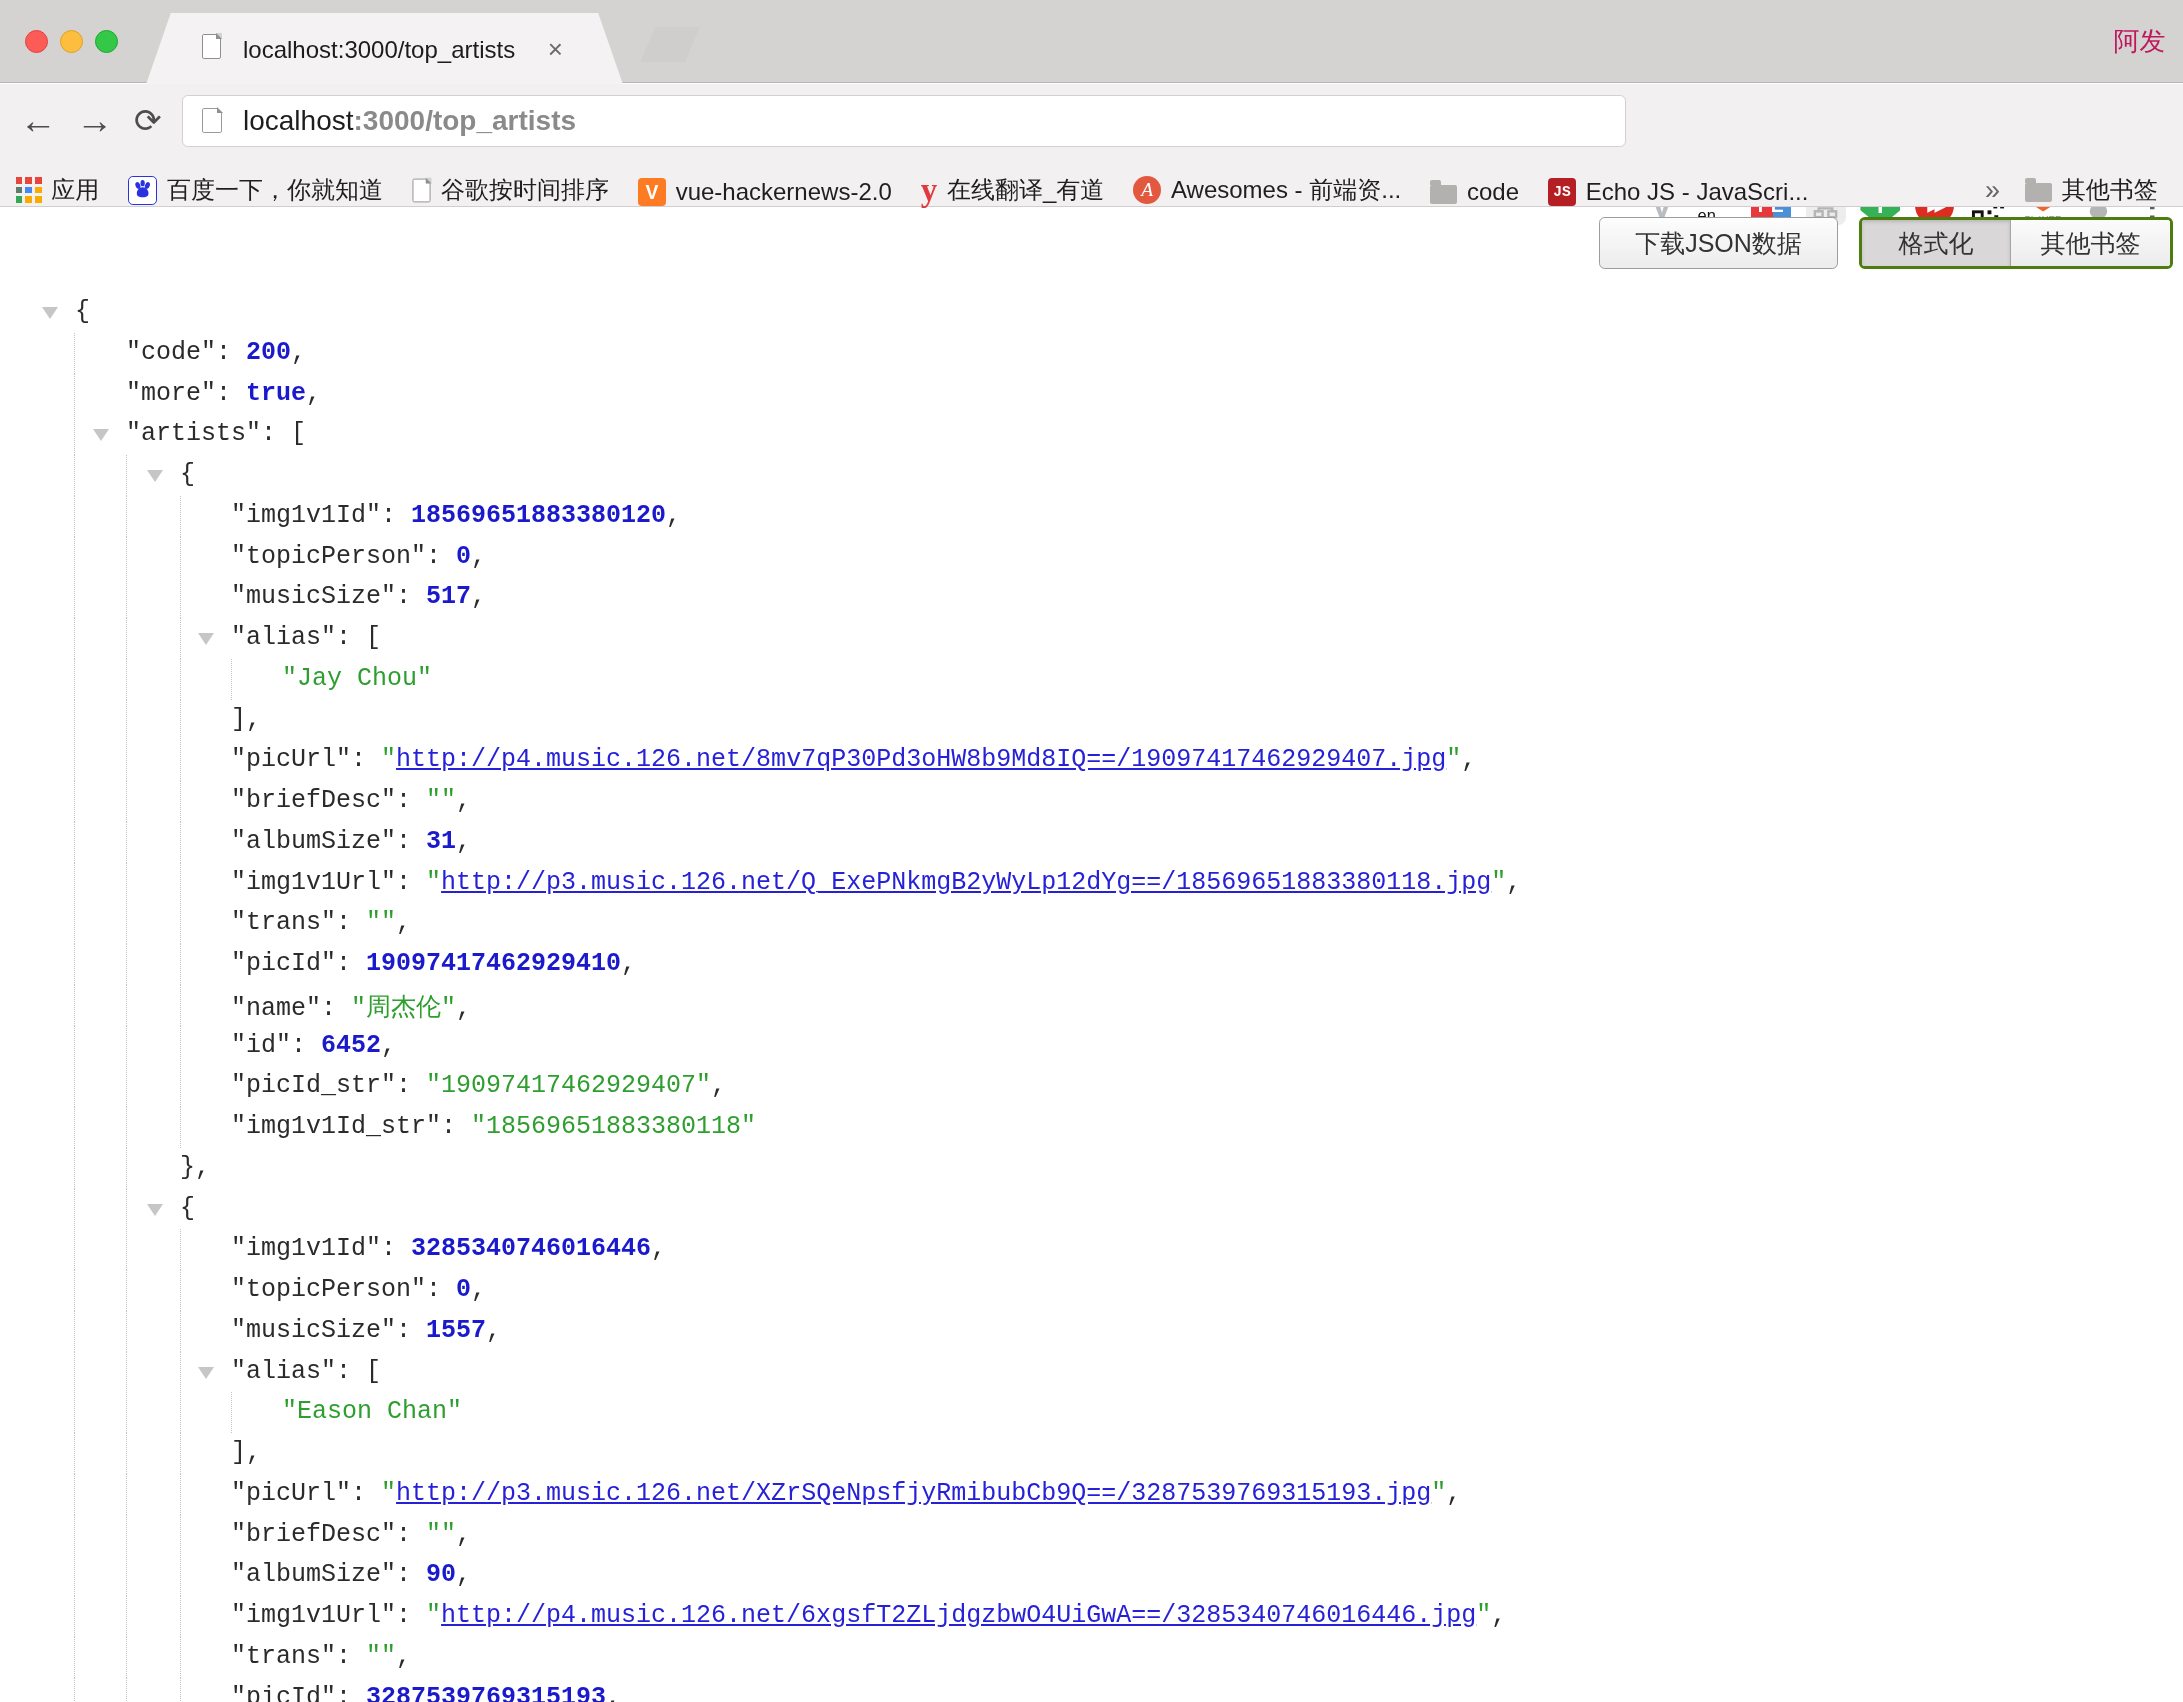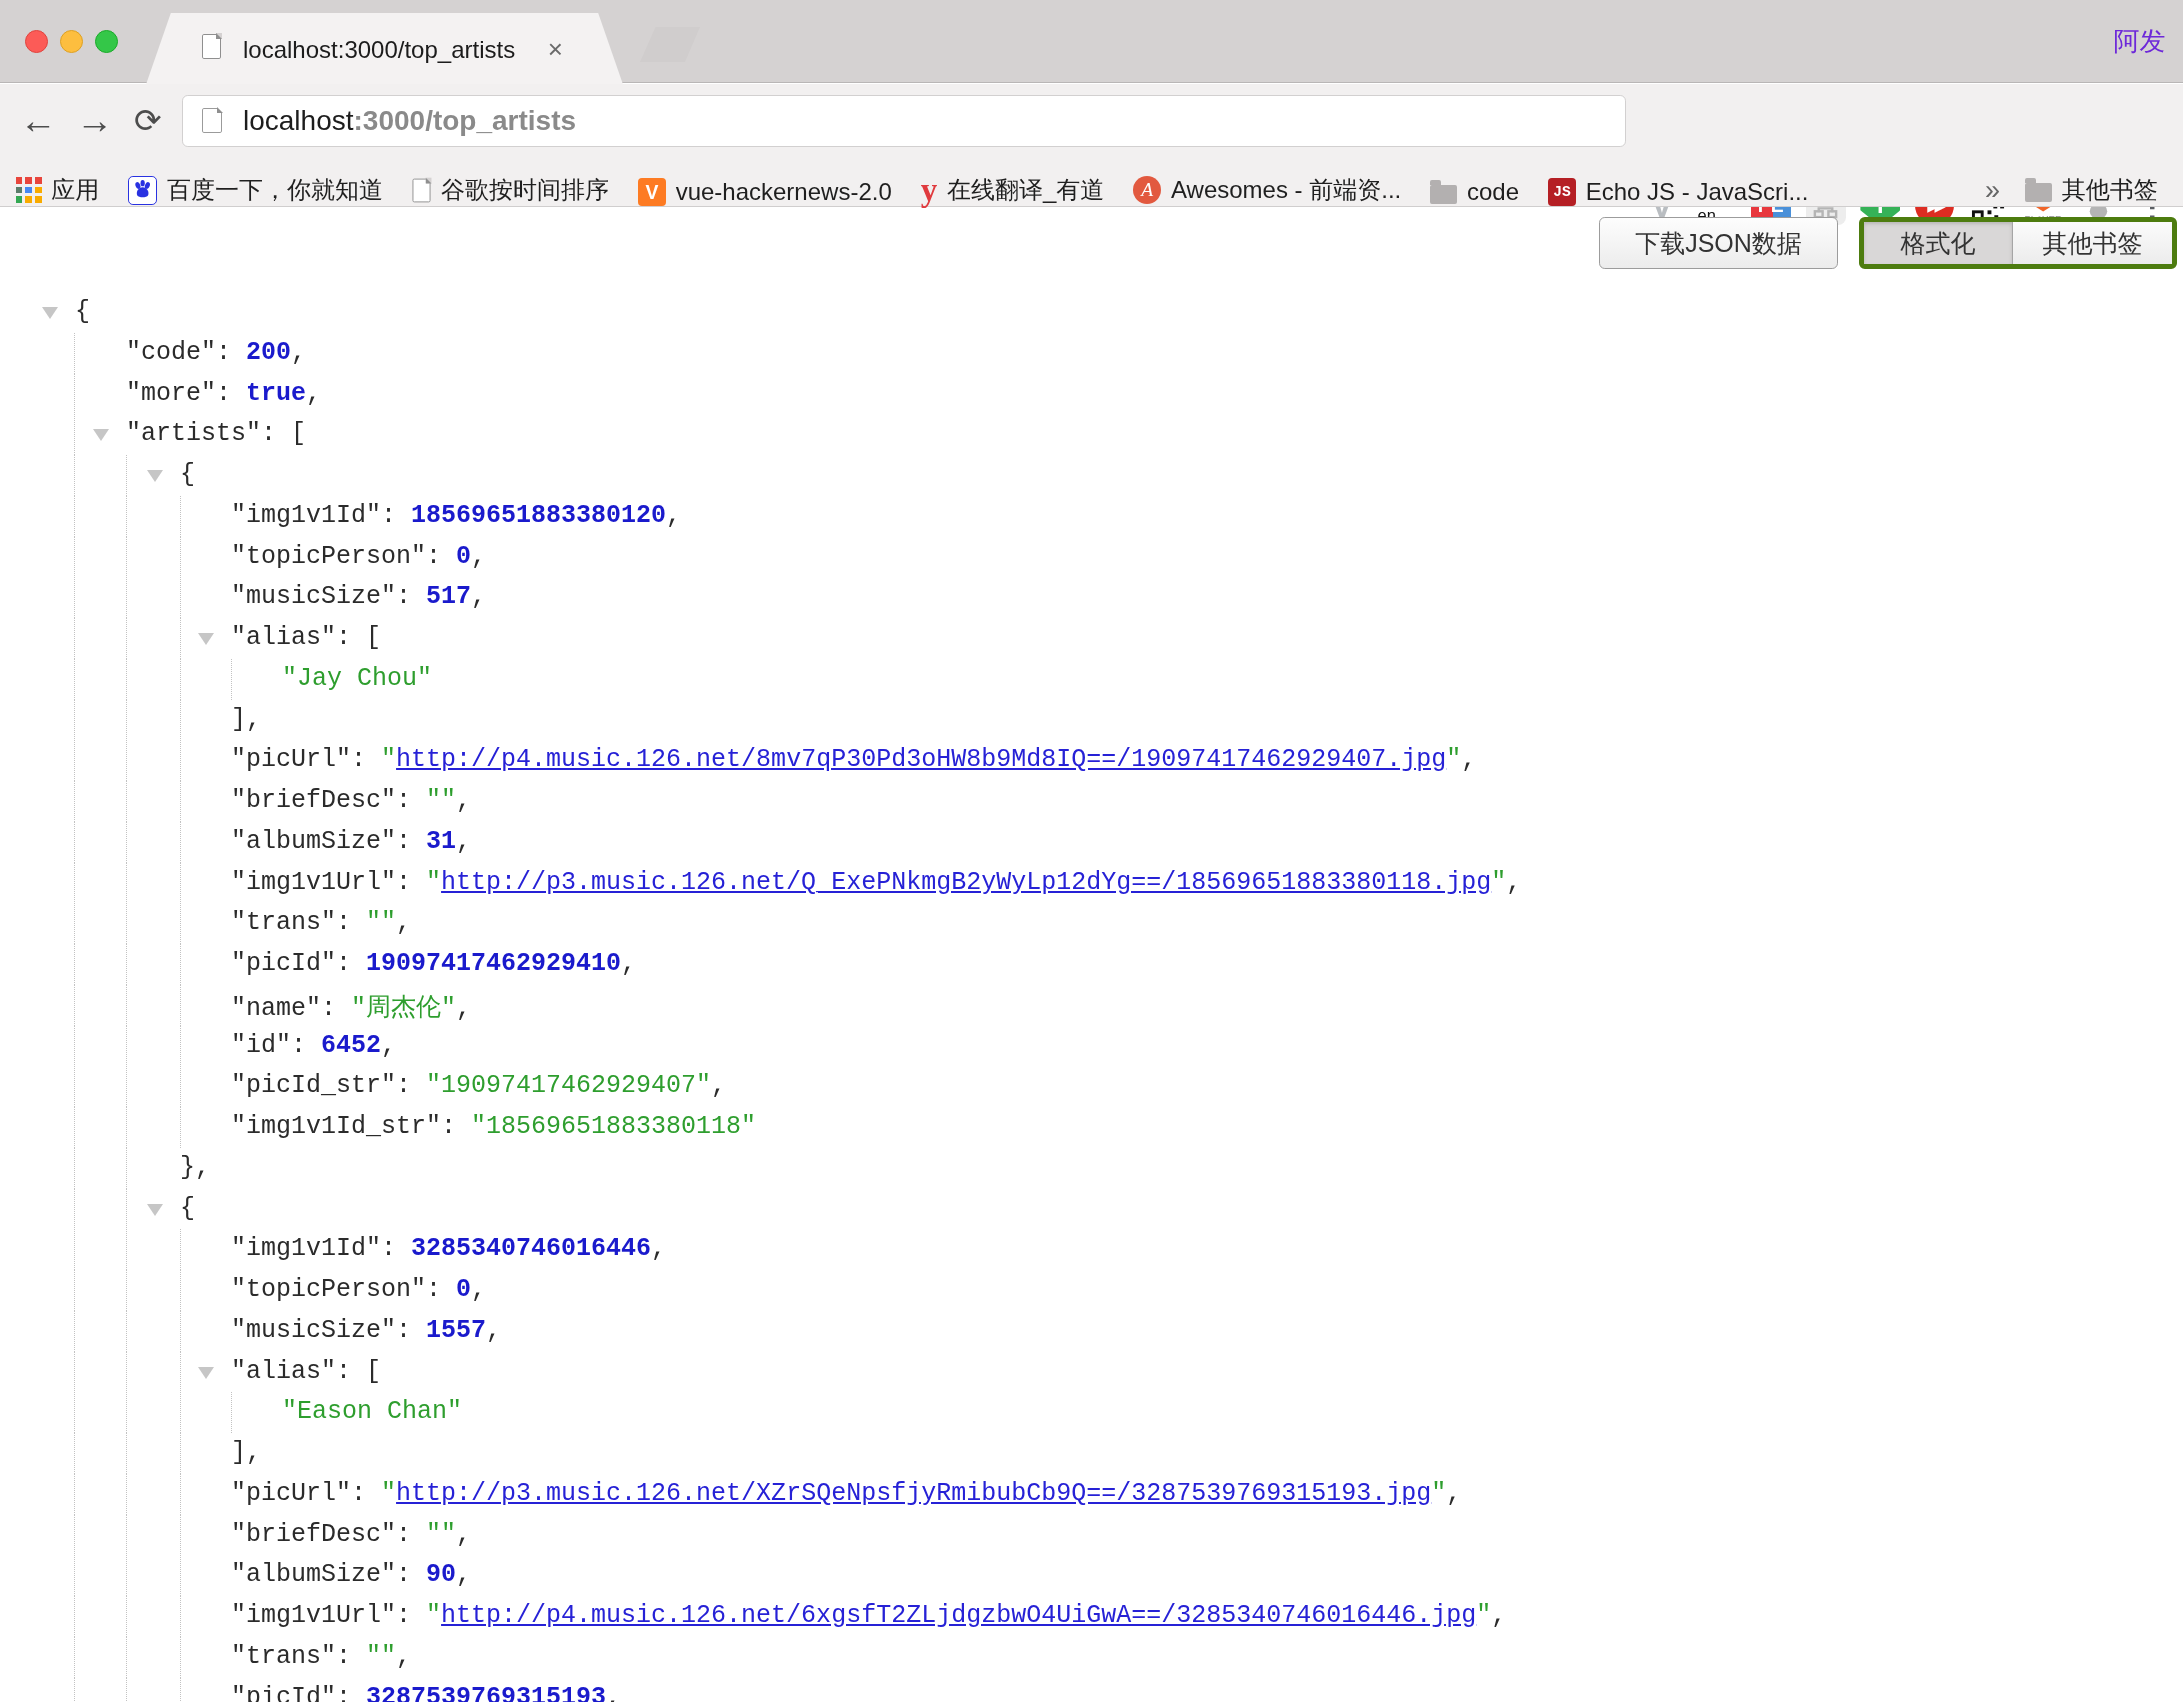--- a/index.html
+++ b/index.html
@@ -14,21 +14,21 @@
   .tl-green  { left:95px;  background:#34c748; border:1px solid #1aab29; }
 
   .tab { position:absolute; left:146px; top:12.6px; width:477px; height:72px; background:#f4f2f2;
          -webkit-clip-path:polygon(25px 0, 452px 0, 477px 72px, 0 72px);
          clip-path:polygon(25px 0, 452px 0, 477px 72px, 0 72px); }
   .tab-title { position:absolute; left:97px; top:23px; font-size:24px; color:#1c1c1c; white-space:nowrap; }
   .tab-close { position:absolute; right:60px; top:21.3px; font-size:26px; color:#6b6b6b; }
   .newtab { position:absolute; left:640px; top:27px; width:60px; height:35px; background:#d0cdcd;
             -webkit-clip-path:polygon(15.5px 0, 60px 0, 45px 35px, 0 35px);
             clip-path:polygon(15.5px 0, 60px 0, 45px 35px, 0 35px); }
-  .profile-name { position:absolute; right:17.5px; top:24px; font-size:26px; color:#6d28d9; }
+  .profile-name { position:absolute; right:17.5px; top:24px; font-size:26px; color:#be185d; }
 
   
   .page-icon { position:relative; width:19.4px; height:25px; background:#fff; border:1.9px solid #8f8f8f; border-radius:1.9px; display:inline-block; }
   .page-icon::before { content:""; position:absolute; right:-1.9px; top:-1.9px; width:0; height:0;
                        border-left:6.8px solid #8f8f8f; border-top:6.8px solid #d5d2d2; }
   .tab .page-icon { position:absolute; left:56px; top:21.3px; }
 
   
   .addressbar { position:absolute; left:0; top:84px; width:2183px; height:74px; background:#f2f0f0; }
   .nav-ico { position:absolute; top:11.6px; font-size:37px; color:#4d4d4d; line-height:49px; }
@@ -81,21 +81,21 @@
   .folder-ico { position:relative; width:27px; height:18.4px; background:#b3b0b0; border-radius:1.9px; margin-top:4.9px; }
   .folder-ico::before { content:""; position:absolute; left:0; top:-4.9px; width:10.7px; height:4.9px; background:#b3b0b0; border-radius:1.9px 1.9px 0 0; }
   .bm-spacer { flex:1; }
   .bm-chevron { font-size:27px; color:#666; margin-right:25px; }
 
   
   .btn-download { position:absolute; left:1599px; top:217px; width:239px; height:52px;
                   border:1px solid #9c9c9c; border-radius:5.8px; background:linear-gradient(#fdfdfd,#ececec);
                   font-size:25px; color:#333; display:flex; align-items:center; justify-content:center; }
   .btn-group { position:absolute; left:1859px; top:217px; height:52px; display:flex;
-               border:5px solid #4d7c0f; border-radius:5.8px; overflow:hidden; }
+               border:3px solid #4d7c0f; border-radius:5.8px; overflow:hidden; }
   .btn-seg { font-size:25px; color:#333; display:flex; align-items:center; justify-content:center; }
   .seg-format { width:149px; background:#d9d7d7; box-shadow:inset 0 1.9px 3.9px rgba(0,0,0,.15); border-right:1px solid #a5a5a5; }
   .seg-collapse { width:159px; background:linear-gradient(#fbfbfb,#ececec); }
 
   
   .json-tree { position:absolute; left:0; top:292px; width:2183px; height:1410px;
                font-family:"Liberation Mono","DejaVu Sans Mono",monospace; font-size:25px; }
   .json-row { position:absolute; left:0; width:2183px; height:41px; }
   .guide { position:absolute; top:0; height:41px; width:0; border-left:1.9px dotted #c2c2c2; }
   .tri { position:absolute; top:14.6px; width:0; height:0;

